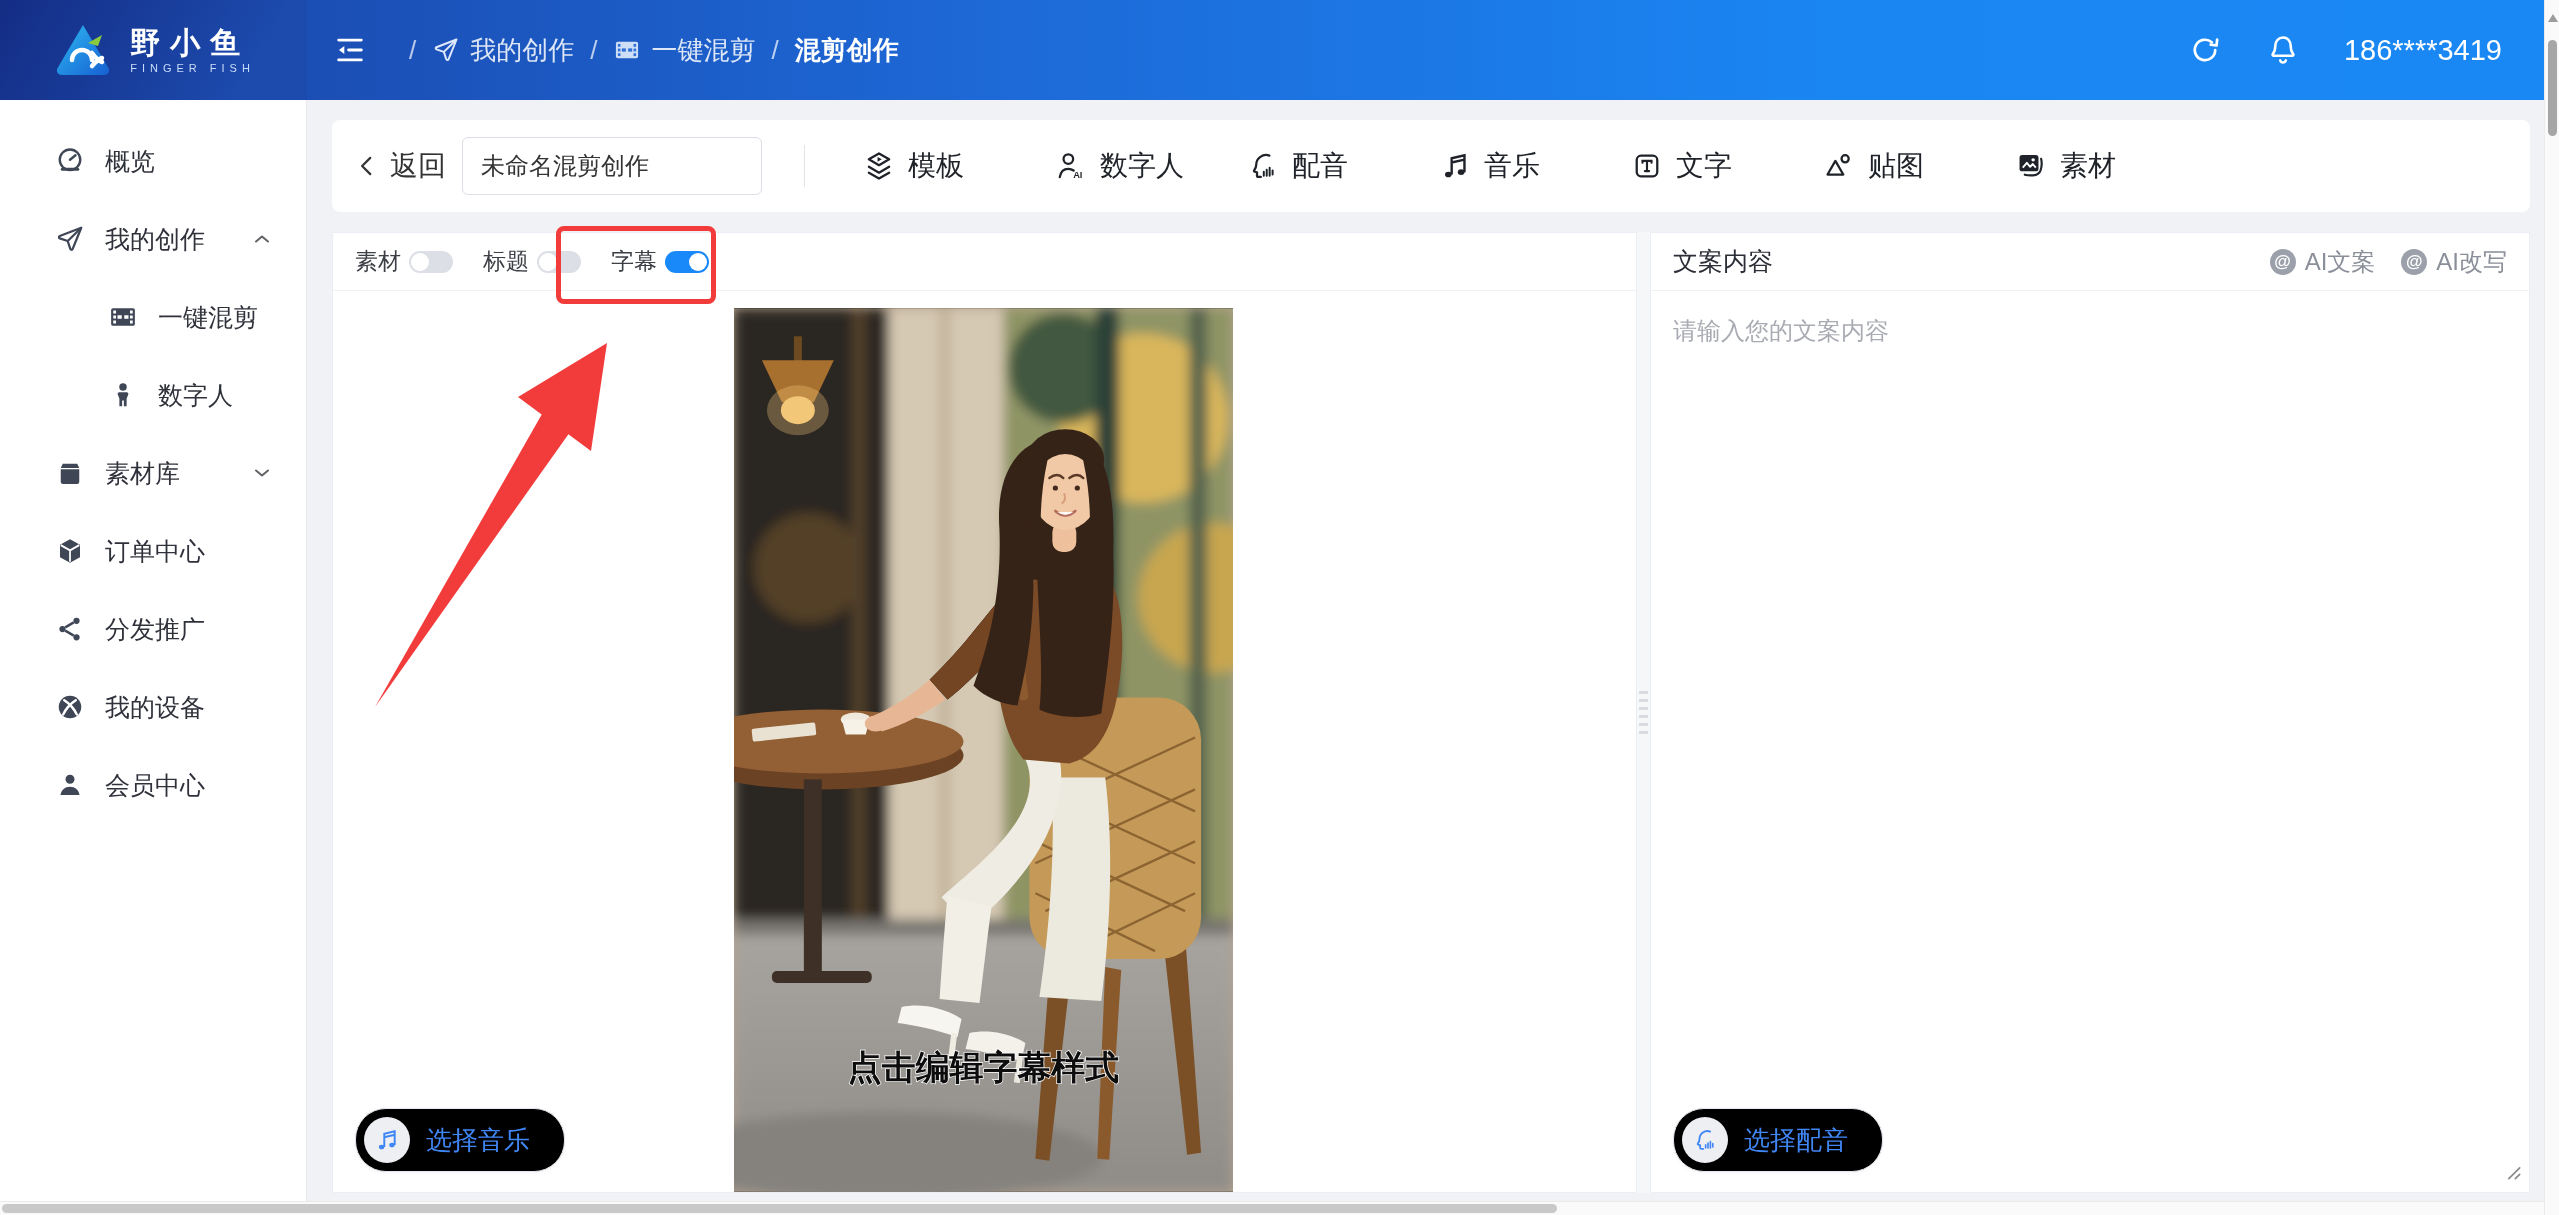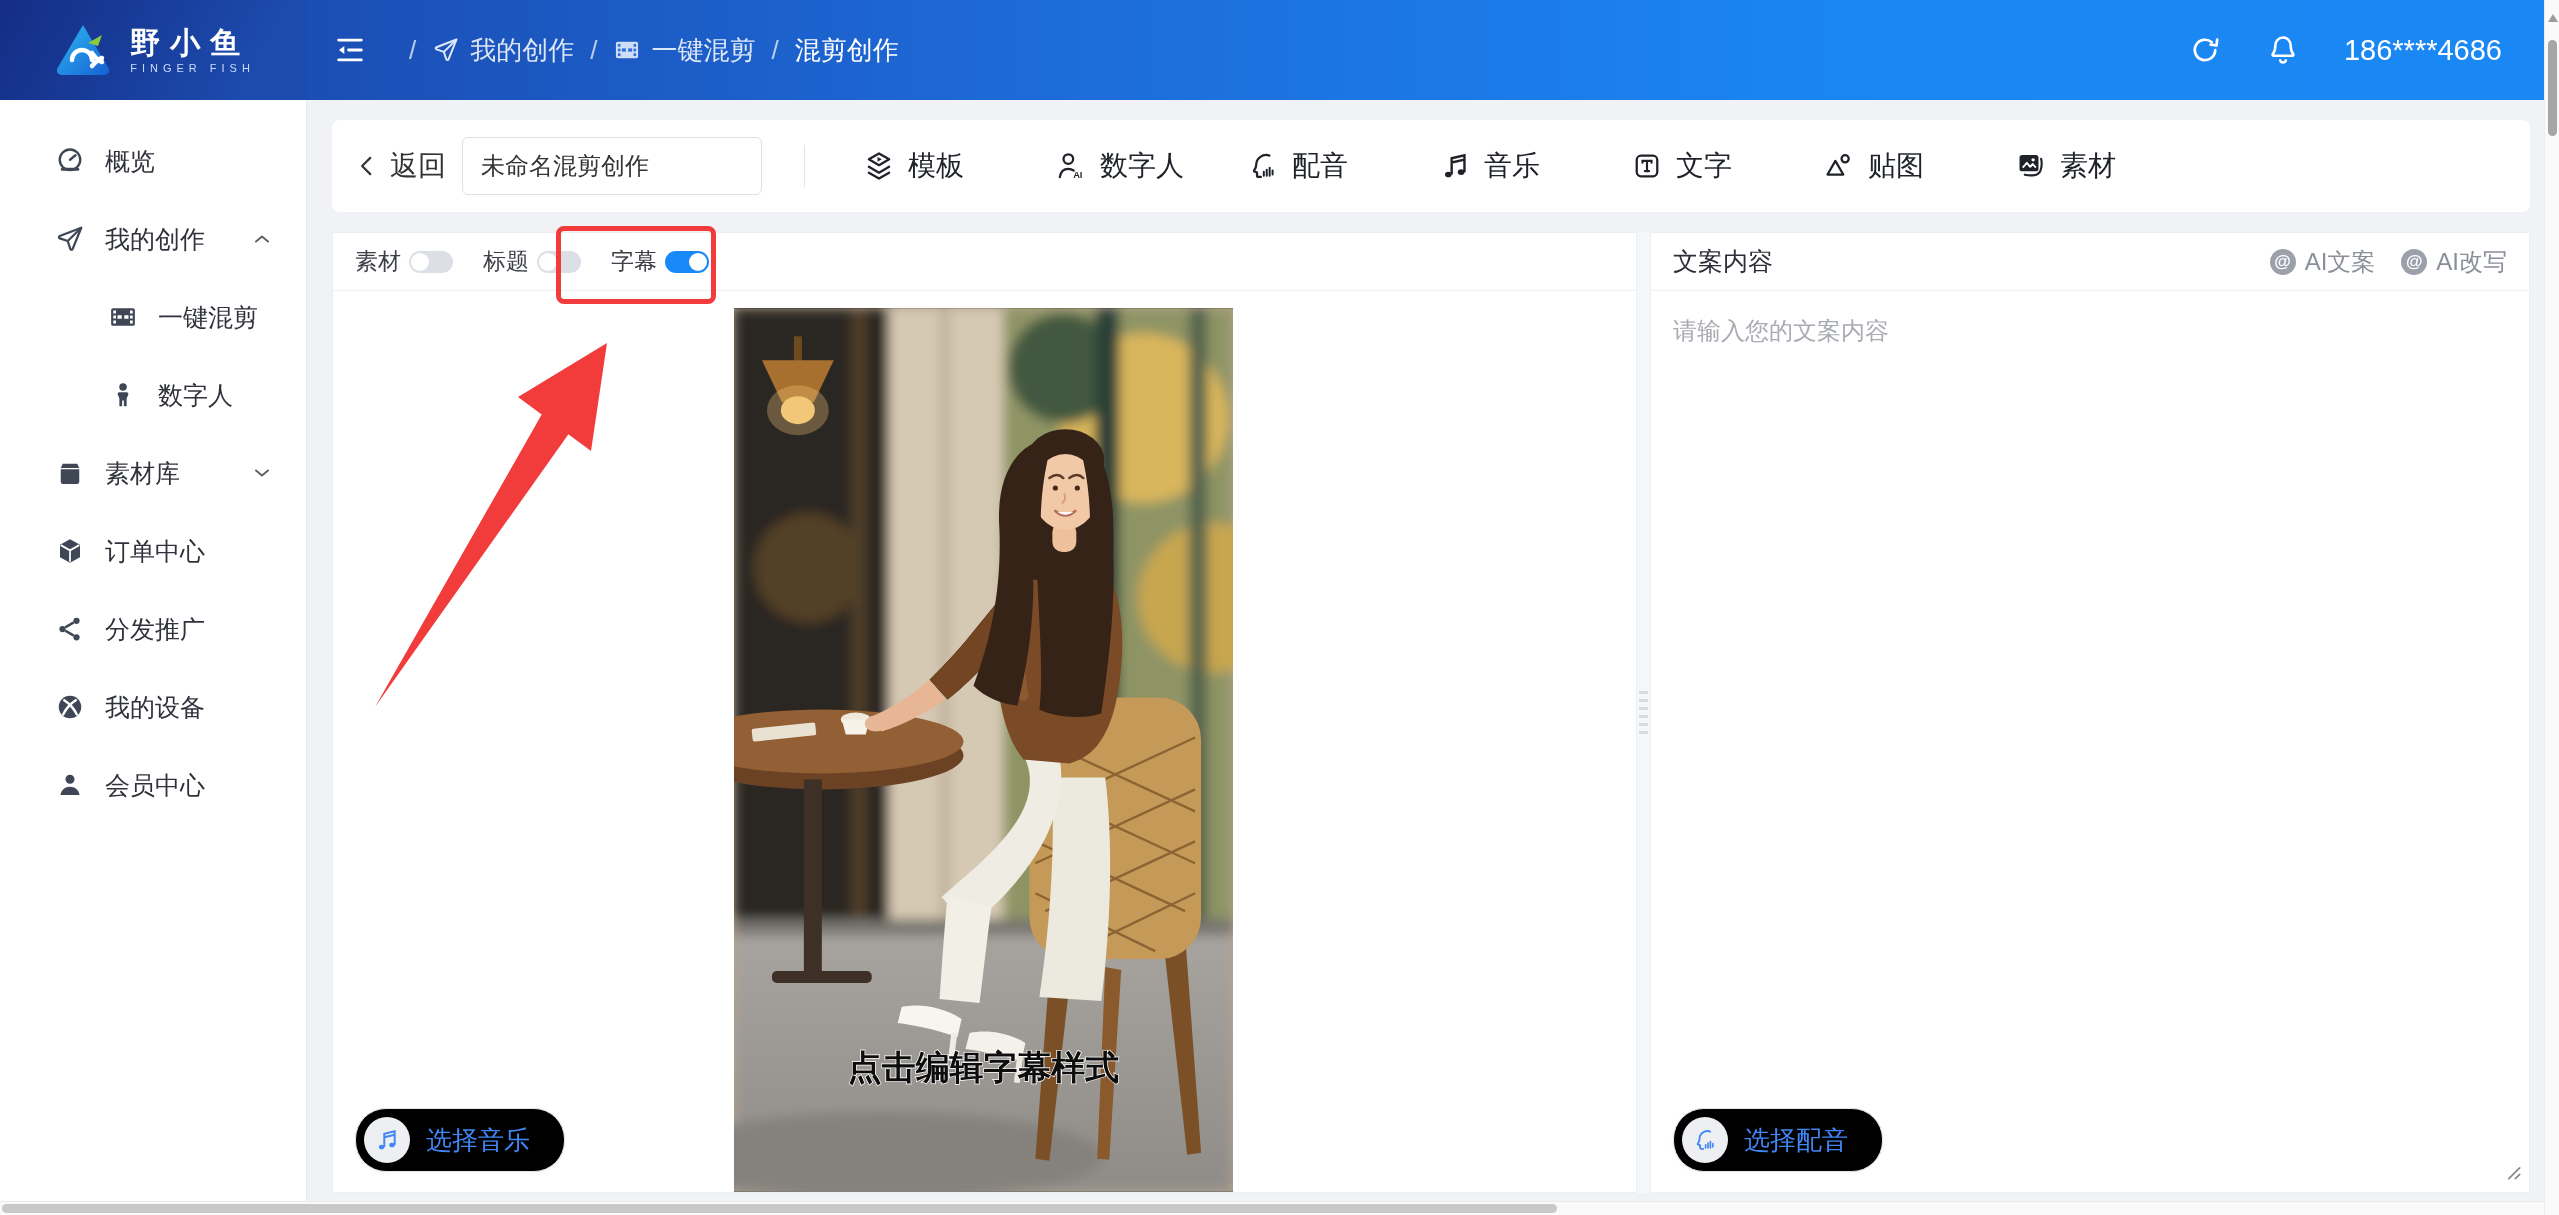--- a/index.html
+++ b/index.html
@@ -13,21 +13,21 @@
     background:linear-gradient(90deg,#16338c 0%,#1b4cb2 10%,#1d6ad8 40%,#1a86f2 72%,#1a88f4 100%);
     display:flex;align-items:center;color:#fff;}
   .logo-block{width:307px;height:100px;display:flex;align-items:center;justify-content:center;gap:16px;
     background:linear-gradient(120deg,#142d85 0%,#1c4aad 80%);flex:0 0 auto;}
   .logo-title{font-size:30px;font-weight:bold;letter-spacing:10px;line-height:1.1;}
   .logo-sub{font-size:11px;letter-spacing:5px;color:#c9ddfa;margin-top:3px;}
   .collapse-btn{margin-left:26px;display:flex;align-items:center;cursor:pointer;}
   .crumbs{display:flex;align-items:center;gap:16px;margin-left:42px;font-size:26px;color:rgba(255,255,255,.85);}
   .crumb-item{display:flex;align-items:center;gap:10px;cursor:pointer;}
   .crumb-sep{color:rgba(255,255,255,.7);}
-  .crumb-current{color:#fff;font-weight:normal;}
+  .crumb-current{color:#fff;font-weight:bold;}
   .topbar-right{margin-left:auto;display:flex;align-items:center;gap:44px;margin-right:42px;}
   .tb-icon{cursor:pointer;display:flex;}
   .account{font-size:29px;color:#fff;cursor:pointer;}
   
   .sidebar{position:absolute;left:0;top:100px;width:307px;height:1115px;background:#fff;
     border-right:1px solid #e8eaef;padding-top:22px;box-sizing:border-box;}
   .side-item{height:78px;display:flex;align-items:center;gap:20px;padding-left:55px;cursor:pointer;
     color:#30323b;font-size:25px;position:relative;}
   .side-item.sub{padding-left:108px;}
   .side-item .chev{position:absolute;right:32px;display:flex;}
@@ -150,21 +150,21 @@
         <path d="M19.2 12a7.2 7.2 0 1 1-2.4-5.4" stroke="#fff" stroke-width="1.9" fill="none" stroke-linecap="round"></path>
         <path d="M20.6 4.6l-.5 4.2-4.1-.6" stroke="#fff" stroke-width="1.9" fill="none" stroke-linecap="round" stroke-linejoin="round"></path>
       </svg>
     </span>
     <span class="tb-icon">
       <svg width="34" height="34" viewBox="0 0 24 24">
         <path d="M12 3.2c3.1 0 5.4 2.4 5.4 5.6 0 3.1.8 4.8 1.8 6 .4.5 0 1.2-.6 1.2H5.4c-.6 0-1-.7-.6-1.2 1-1.2 1.8-2.9 1.8-6 0-3.2 2.3-5.6 5.4-5.6z" fill="none" stroke="#fff" stroke-width="1.8" stroke-linejoin="round"></path>
         <path d="M10 19.3a2.1 2.1 0 0 0 4 0" stroke="#fff" stroke-width="1.8" fill="none" stroke-linecap="round"></path>
       </svg>
     </span>
-    <span class="account">186****4686</span>
+    <span class="account">186****3419</span>
   </div>
 </div>
 
 <div class="sidebar">
   <div class="side-item">
     <svg width="30" height="30" viewBox="0 0 24 24">
       <circle cx="12" cy="11" r="8.2" fill="none" stroke="#3f4656" stroke-width="1.9"></circle>
       <path d="M12 11l4.4-3.6" stroke="#3f4656" stroke-width="1.9" stroke-linecap="round"></path>
       <path d="M5.8 18.6h12.4" stroke="#3f4656" stroke-width="2.4" stroke-linecap="round"></path>
     </svg>

